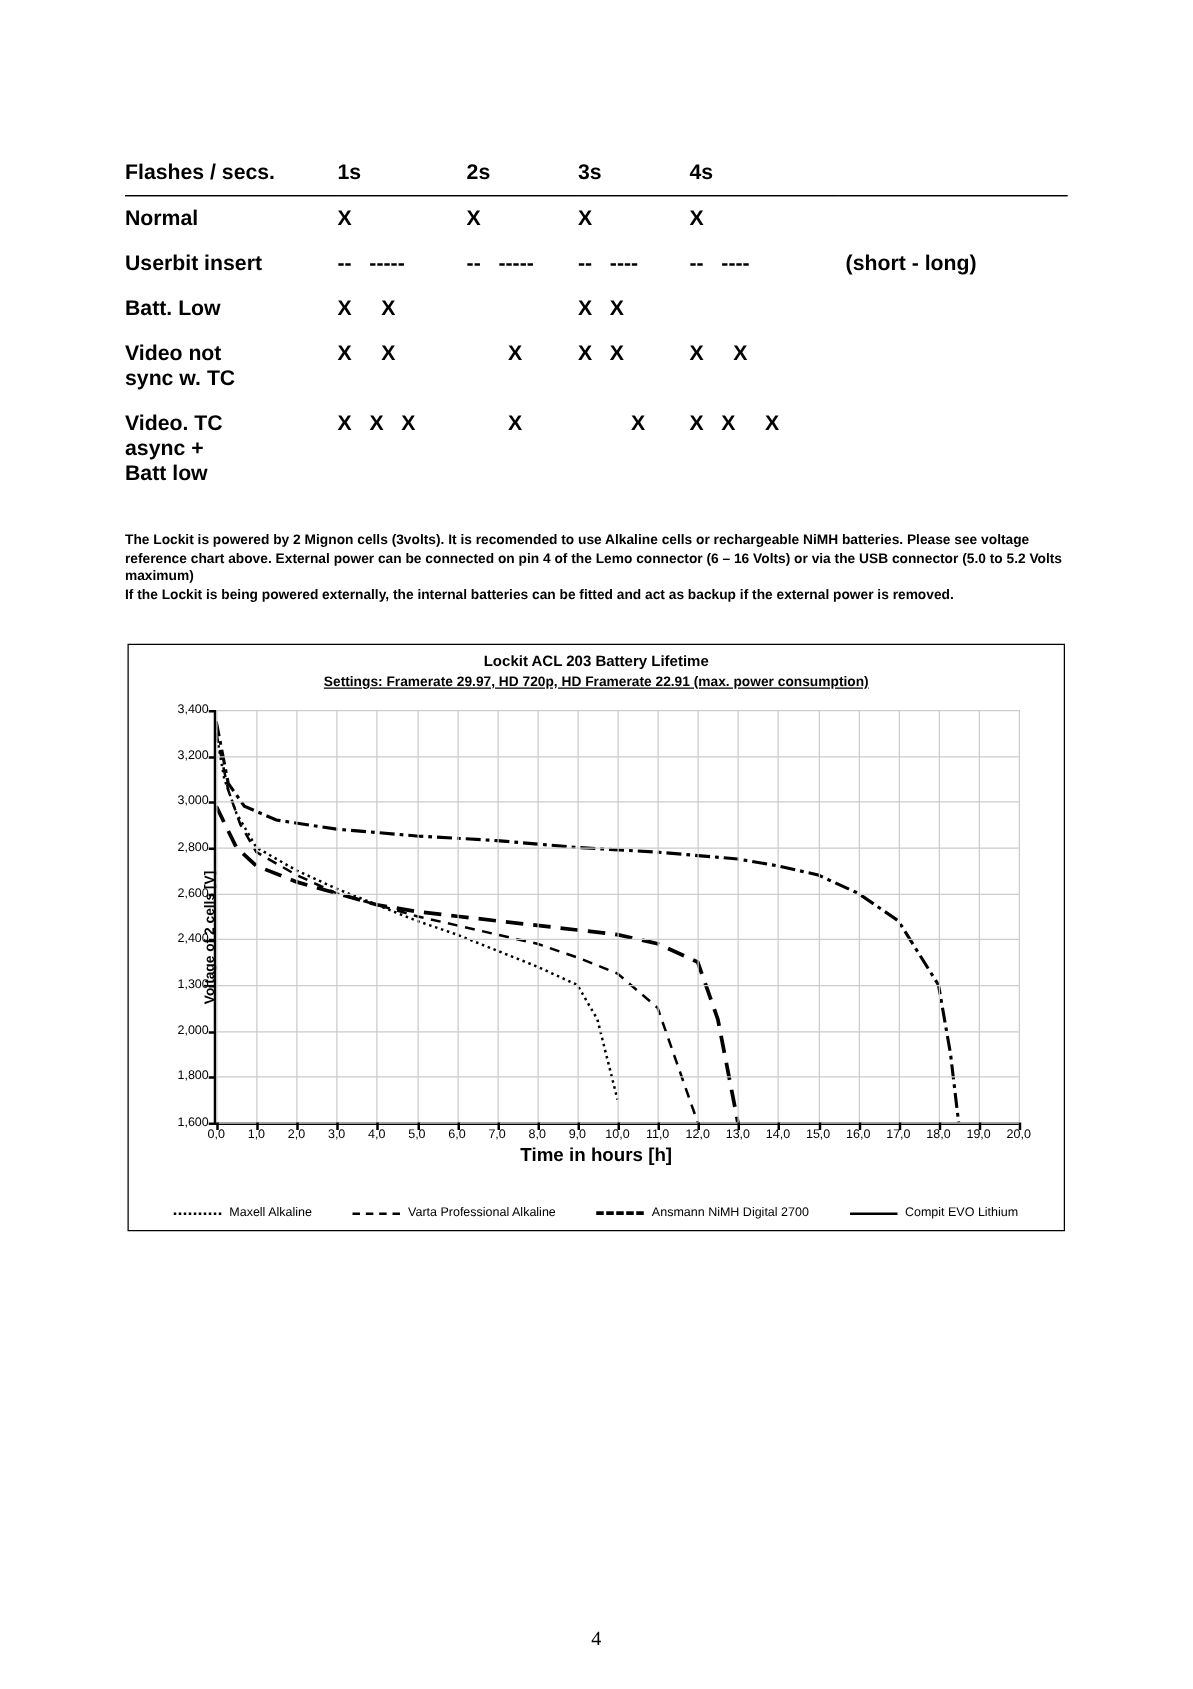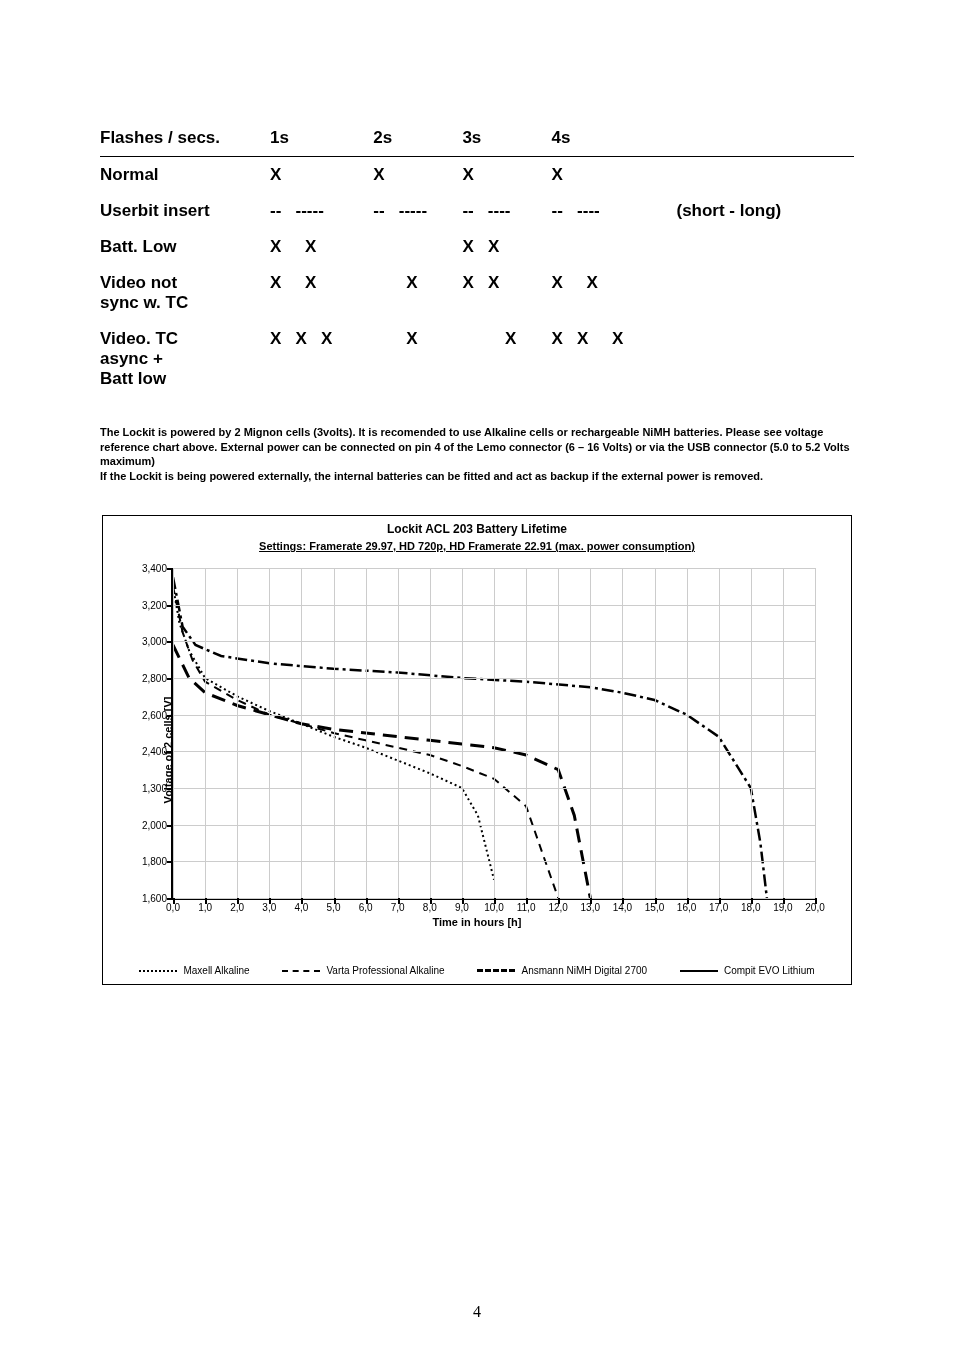--- a/index.html
+++ b/index.html
@@ -150,21 +150,21 @@
     transform-origin: center;
     font-weight: bold;
     font-size: 11px;
     white-space: nowrap;
   }
   .xlabel {
     position: absolute;
     left: 0; right: 0;
     text-align: center;
     font-weight: bold;
-    font-size: 11px;
+    font-size: 15px;
   }
   .legend {
     position: absolute;
     left: 0; right: 0;
     bottom: 8px;
     display: flex;
     justify-content: space-around;
     font-size: 10px;
     padding: 0 20px;
   }

